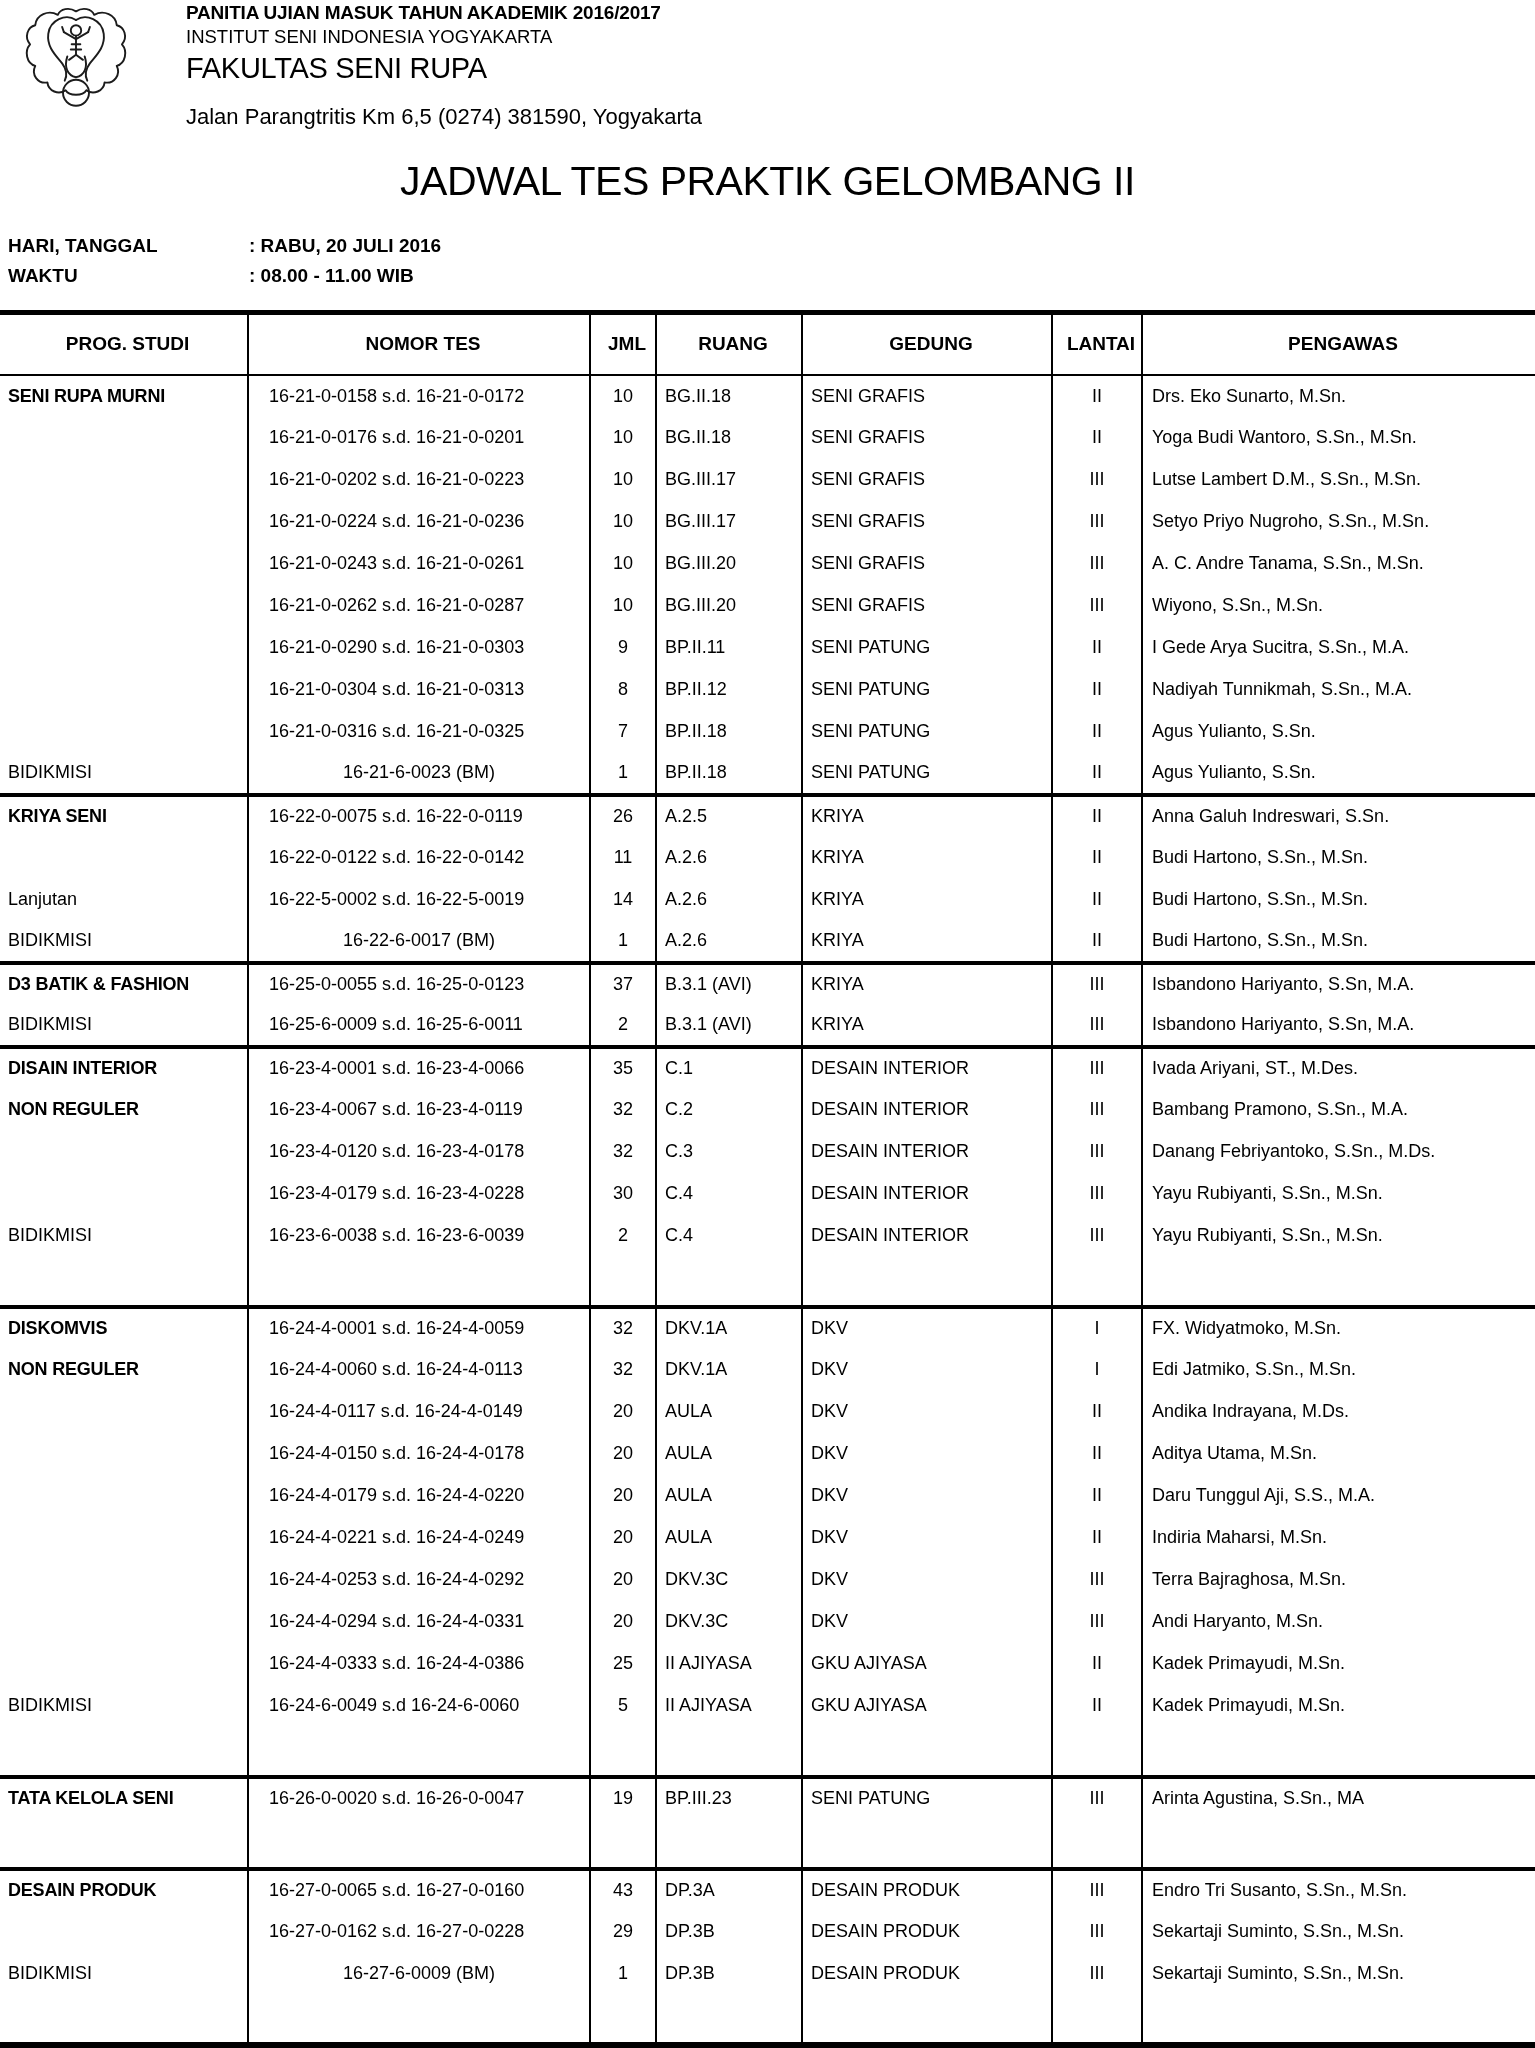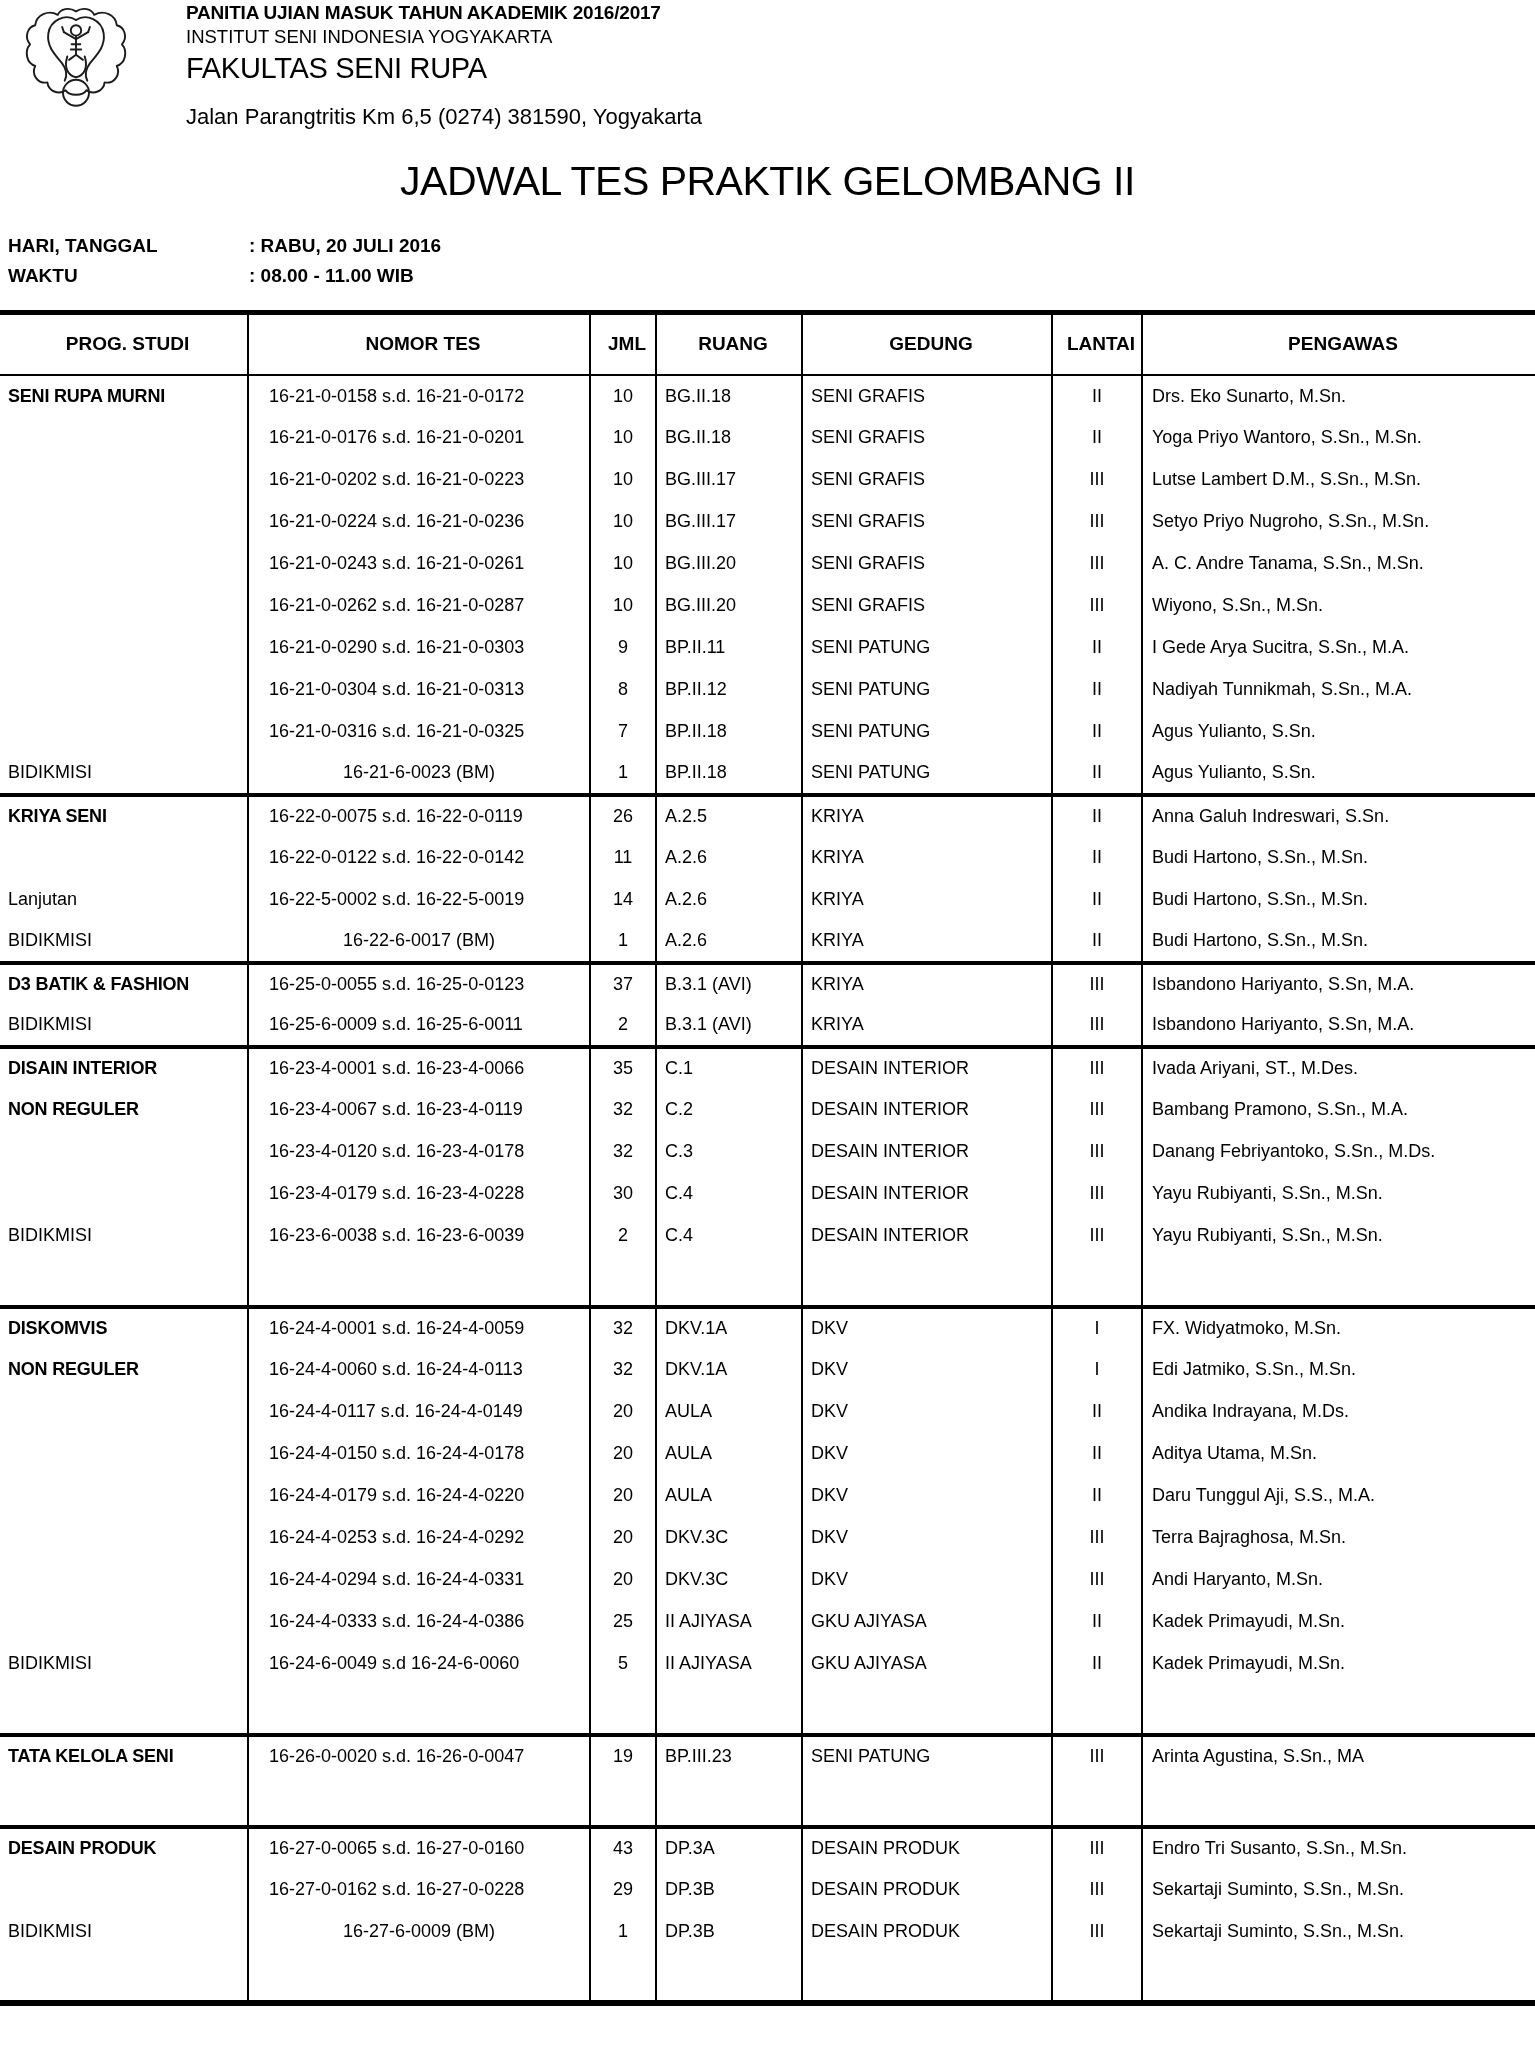--- a/index.html
+++ b/index.html
@@ -149,21 +149,21 @@
         <td class="lantai">II</td>
         <td class="pengawas">Drs. Eko Sunarto, M.Sn.</td>
       </tr>
       <tr>
         <td class="sub"></td>
         <td class="nomor">16-21-0-0176 s.d. 16-21-0-0201</td>
         <td class="jml">10</td>
         <td class="ruang">BG.II.18</td>
         <td class="gedung">SENI GRAFIS</td>
         <td class="lantai">II</td>
-        <td class="pengawas">Yoga Priyo Wantoro, S.Sn., M.Sn.</td>
+        <td class="pengawas">Yoga Budi Wantoro, S.Sn., M.Sn.</td>
       </tr>
       <tr>
         <td class="sub"></td>
         <td class="nomor">16-21-0-0202 s.d. 16-21-0-0223</td>
         <td class="jml">10</td>
         <td class="ruang">BG.III.17</td>
         <td class="gedung">SENI GRAFIS</td>
         <td class="lantai">III</td>
         <td class="pengawas">Lutse Lambert D.M., S.Sn., M.Sn.</td>
       </tr>
@@ -386,20 +386,29 @@
         <td class="sub"></td>
         <td class="nomor">16-24-4-0179 s.d. 16-24-4-0220</td>
         <td class="jml">20</td>
         <td class="ruang">AULA</td>
         <td class="gedung">DKV</td>
         <td class="lantai">II</td>
         <td class="pengawas">Daru Tunggul Aji, S.S., M.A.</td>
       </tr>
       <tr>
         <td class="sub"></td>
+        <td class="nomor">16-24-4-0221 s.d. 16-24-4-0249</td>
+        <td class="jml">20</td>
+        <td class="ruang">AULA</td>
+        <td class="gedung">DKV</td>
+        <td class="lantai">II</td>
+        <td class="pengawas">Indiria Maharsi, M.Sn.</td>
+      </tr>
+      <tr>
+        <td class="sub"></td>
         <td class="nomor">16-24-4-0253 s.d. 16-24-4-0292</td>
         <td class="jml">20</td>
         <td class="ruang">DKV.3C</td>
         <td class="gedung">DKV</td>
         <td class="lantai">III</td>
         <td class="pengawas">Terra Bajraghosa, M.Sn.</td>
       </tr>
       <tr>
         <td class="sub"></td>
         <td class="nomor">16-24-4-0294 s.d. 16-24-4-0331</td>

